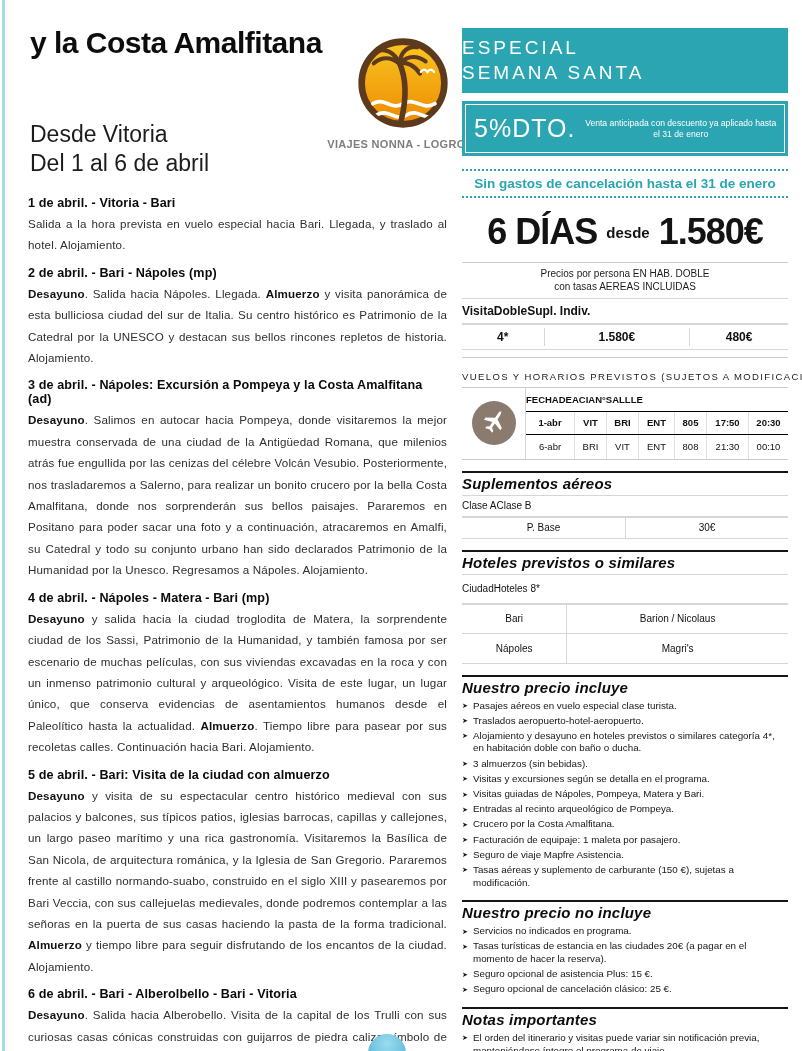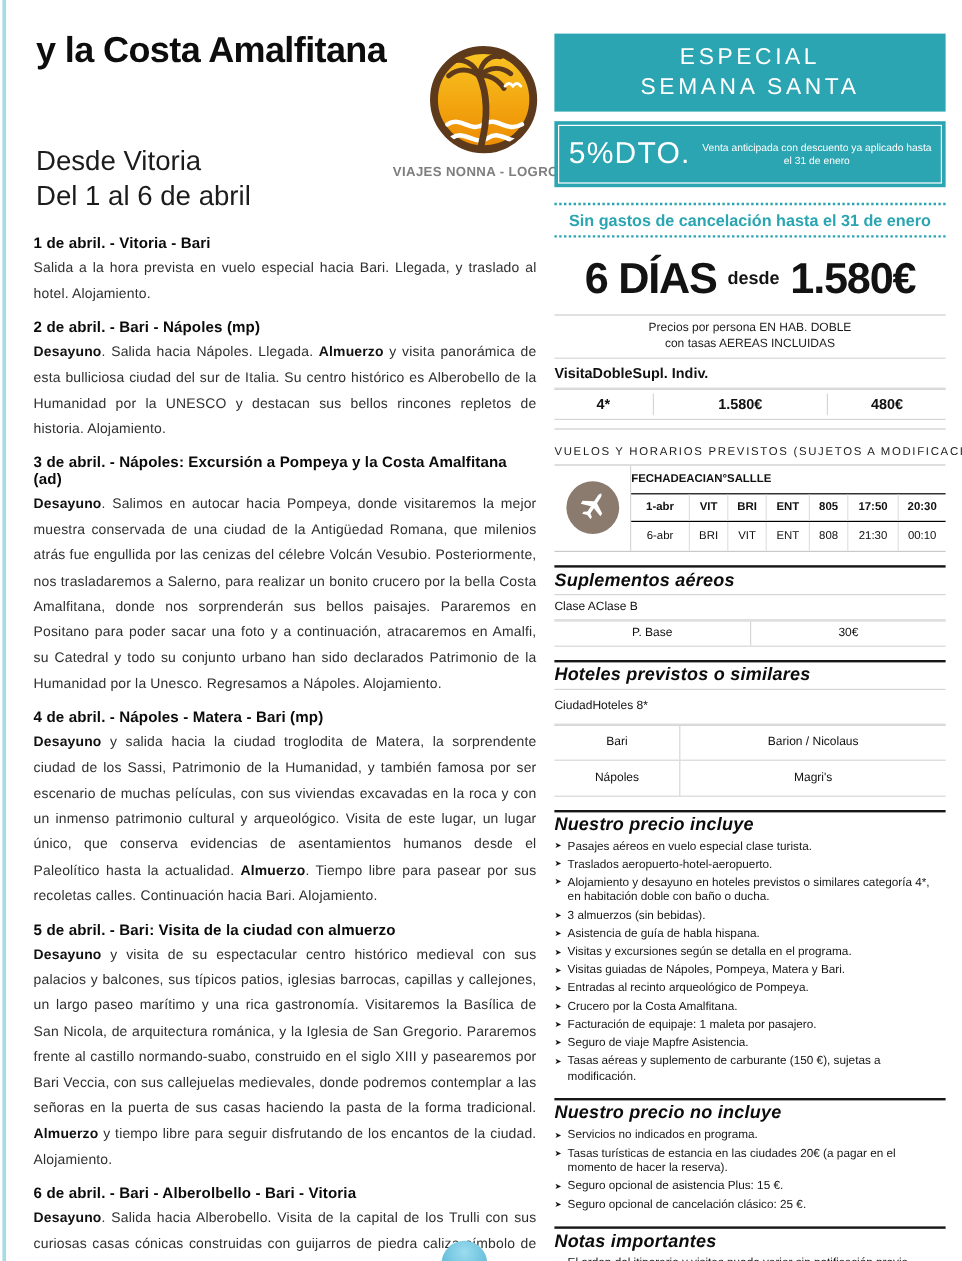--- a/index.html
+++ b/index.html
@@ -18,21 +18,21 @@
   .accent-bar{position:absolute;left:2px;top:0;width:3px;height:100%;background:var(--accent)}
 
   
   .page-title{position:absolute;left:30px;top:24px;font-size:30px;font-weight:bold;line-height:37px;letter-spacing:-0.5px;color:#0d0d0d}
   .page-sub{position:absolute;left:30px;top:120px;font-size:23px;line-height:29px;font-weight:normal;color:#1c1c1c}
   .logo{position:absolute;left:356px;top:36px;width:94px;height:94px}
   .agency{position:absolute;left:303px;top:138px;width:204px;text-align:center;font-size:11px;font-weight:bold;color:#7e7e7e;letter-spacing:.3px}
 
   
   .right-col{position:absolute;left:462px;top:28px;width:326px}
-  .special-box{background:var(--teal);color:#fff;text-align:center;padding:7px 0 8px;font-size:19px;letter-spacing:3px;line-height:25px;font-weight:normal}
+  .special-box{background:var(--teal);color:#fff;padding:7px 0 8px;font-size:19px;letter-spacing:3px;line-height:25px;font-weight:normal}
   .dto-box{margin-top:8px;background:var(--teal);padding:3px;height:55px}
   .dto-inner{border:1.5px solid #fff;height:100%;display:flex;align-items:center;color:#fff}
   .dto-big{font-size:25px;letter-spacing:1px;padding:0 6px 0 8px;white-space:nowrap}
   .dto-note{font-size:8.6px;line-height:10.5px;text-align:center;flex:1;padding-right:4px}
   .dotted{border-top:2px dotted var(--teal);margin-top:13px}
   .cancel-line{color:var(--teal);font-weight:bold;font-size:13.5px;text-align:center;margin-top:5px}
   .dotted.d2{margin-top:5px}
 
   .days-price{display:flex;align-items:center;justify-content:center;margin-top:13px;color:#131313}
   .dp-days,.dp-price{font-size:36px;font-weight:800;letter-spacing:-1px}
@@ -271,21 +271,20 @@
   </div>
 
   <div class="section-hr"></div>
   <div class="section-title">Nuestro precio incluye</div>
   <div class="blist">
 
   <div class="li" data-item=".">Pasajes aéreos en vuelo especial clase turista.</div>
       <div class="li" data-item=".">Traslados aeropuerto-hotel-aeropuerto.</div>
       <div class="li" data-item=".">Alojamiento y desayuno en hoteles previstos o similares categoría 4*, en habitación doble con baño o ducha.</div>
       <div class="li" data-item=".">3 almuerzos (sin bebidas).</div>
-      <div class="li" data-item=".">Asistencia de guía de habla hispana.</div>
       <div class="li" data-item=".">Visitas y excursiones según se detalla en el programa.</div>
       <div class="li" data-item=".">Visitas guiadas de Nápoles, Pompeya, Matera y Bari.</div>
       <div class="li" data-item=".">Entradas al recinto arqueológico de Pompeya.</div>
       <div class="li" data-item=".">Crucero por la Costa Amalfitana.</div>
       <div class="li" data-item=".">Facturación de equipaje: 1 maleta por pasajero.</div>
       <div class="li" data-item=".">Seguro de viaje Mapfre Asistencia.</div>
       <div class="li" data-item=".">Tasas aéreas y suplemento de carburante (150 €), sujetas a modificación.</div>
     </div>
 
   <div class="section-hr"></div>
@@ -308,21 +307,21 @@
 
 <div class="itinerary">
 
     <div class="day">
       <h3 data-item="title">1 de abril. - Vitoria - Bari</h3>
       <p data-item="parts"><span>Salida a la hora prevista en vuelo especial hacia Bari. Llegada, y traslado al hotel. Alojamiento.</span></p>
     </div>
 
     <div class="day">
       <h3 data-item="title">2 de abril. - Bari - Nápoles (mp)</h3>
-      <p data-item="parts"><span class="b">Desayuno</span><span>. Salida hacia Nápoles. Llegada. </span><span class="b">Almuerzo</span><span> y visita panorámica de esta bulliciosa ciudad del sur de Italia. Su centro histórico es Alberobello de la Humanidad por la UNESCO y destacan sus bellos rincones repletos de historia. Alojamiento.</span></p>
+      <p data-item="parts"><span class="b">Desayuno</span><span>. Salida hacia Nápoles. Llegada. </span><span class="b">Almuerzo</span><span> y visita panorámica de esta bulliciosa ciudad del sur de Italia. Su centro histórico es Patrimonio de la Catedral por la UNESCO y destacan sus bellos rincones repletos de historia. Alojamiento.</span></p>
     </div>
 
     <div class="day">
       <h3 data-item="title">3 de abril. - Nápoles: Excursión a Pompeya y la Costa Amalfitana (ad)</h3>
       <p data-item="parts"><span class="b">Desayuno</span><span>. Salimos en autocar hacia Pompeya, donde visitaremos la mejor muestra conservada de una ciudad de la Antigüedad Romana, que milenios atrás fue engullida por las cenizas del célebre Volcán Vesubio. Posteriormente, nos trasladaremos a Salerno, para realizar un bonito crucero por la bella Costa Amalfitana, donde nos sorprenderán sus bellos paisajes. Pararemos en Positano para poder sacar una foto y a continuación, atracaremos en Amalfi, su Catedral y todo su conjunto urbano han sido declarados Patrimonio de la Humanidad por la Unesco. Regresamos a Nápoles. Alojamiento.</span></p>
     </div>
 
     <div class="day">
       <h3 data-item="title">4 de abril. - Nápoles - Matera - Bari (mp)</h3>
       <p data-item="parts"><span class="b">Desayuno</span><span> y salida hacia la ciudad troglodita de Matera, la sorprendente ciudad de los Sassi, Patrimonio de la Humanidad, y también famosa por ser escenario de muchas películas, con sus viviendas excavadas en la roca y con un inmenso patrimonio cultural y arqueológico. Visita de este lugar, un lugar único, que conserva evidencias de asentamientos humanos desde el Paleolítico hasta la actualidad. </span><span class="b">Almuerzo</span><span>. Tiempo libre para pasear por sus recoletas calles. Continuación hacia Bari. Alojamiento.</span></p>

